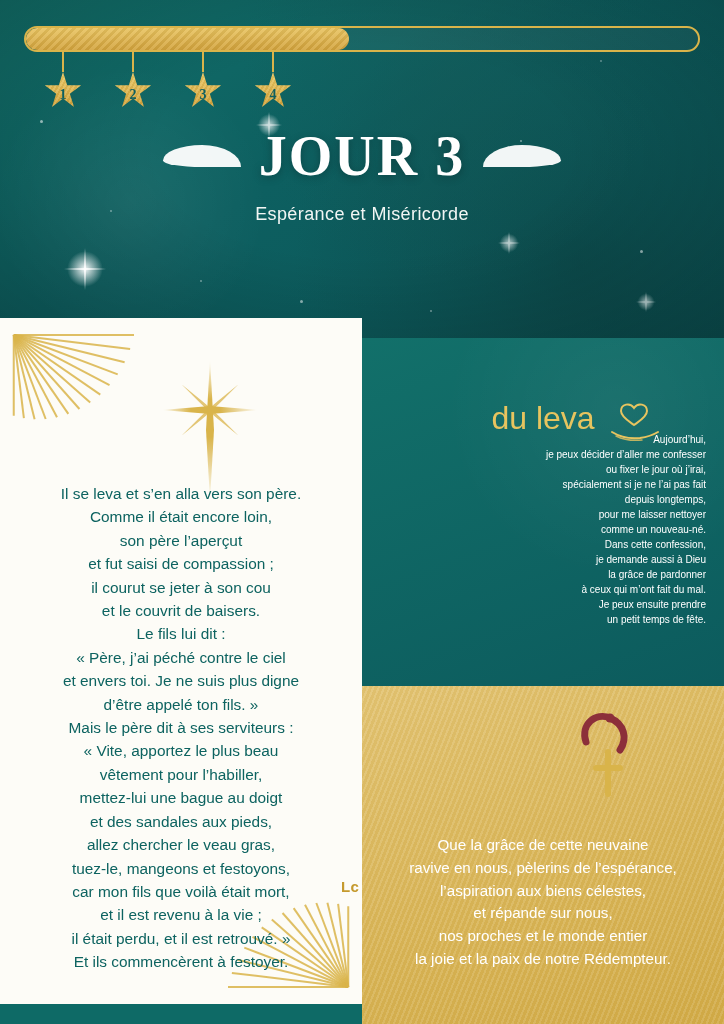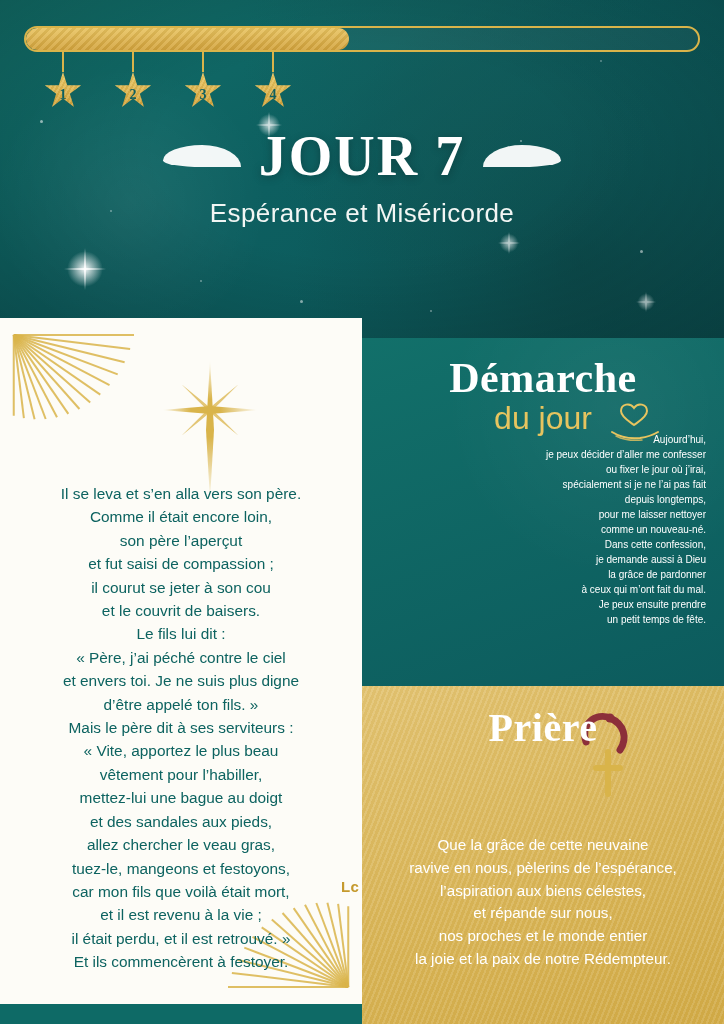--- a/index.html
+++ b/index.html
@@ -132,22 +132,22 @@
   .jour-title {
     font-family: "Liberation Serif", serif;
     font-size: 56px;
     font-weight: bold;
     letter-spacing: 2px;
     color: #ffffff;
     text-shadow: 0 2px 8px rgba(0,0,0,.25);
     white-space: nowrap;
   }
   .jour-subtitle {
-    margin-top: 10px;
-    font-size: 26px;
+    margin-top: 16px;
+    font-size: 18px;
     color: #f2f6f4;
     letter-spacing: .4px;
   }
 
   
   .gospel {
     position: absolute;
     left: 0; top: 318px;
     width: 362px; height: 686px;
     background: #fdfcf7;
@@ -349,21 +349,21 @@
       <div class="thread"></div>
       <div class="day-star">
           <span>4</span>
         </div>
     </div>
   </div>
 
   <div class="title-block">
     <div class="title-row">
       <div class="swoosh"></div>
-      <div class="jour-title">JOUR 7</div>
+      <div class="jour-title">JOUR 3</div>
       <div class="swoosh right"></div>
     </div>
     <div class="jour-subtitle">Espérance et Miséricorde</div>
   </div>
 </div>
 
 <div class="gospel">
   <div class="corner-rays tl" id="rays-tl">
       <div class="ray" style="width: 120px; height: 1.5px; left: 0px; top: 0px; transform-origin: 0px 50%; transform: rotate(0deg);"></div>
       <div class="ray" style="width: 117px; height: 1.5px; left: 0px; top: 0px; transform-origin: 0px 50%; transform: rotate(6.92308deg);"></div>
@@ -422,22 +422,21 @@
 allez chercher le veau gras,
 tuez-le, mangeons et festoyons,
 car mon fils que voilà était mort,
 et il est revenu à la vie ;
 il était perdu, et il est retrouvé. »
 Et ils commencèrent à festoyer.</div>
   <div class="gospel-ref">Lc 15, 20-24</div>
 </div>
 
 <div class="demarche">
-  <div class="demarche-title">Démarche</div>
-  <div class="demarche-sub">du jour</div>
+  <div class="demarche-sub">du leva</div>
   <div class="heart-hand">
     <svg viewBox="0 0 56 40" width="56" height="40">
       <path d="M26 6 c-4 -6 -13 -4 -13 3 c0 6 9 11 13 14 c4 -3 13 -8 13 -14 c0 -7 -9 -9 -13 -3 z" fill="none" stroke="#e7c45f" stroke-width="2"></path>
       <path d="M4 30 c8 5 18 7 28 6 c7 -1 13 -3 18 -6" fill="none" stroke="#e7c45f" stroke-width="2" stroke-linecap="round"></path>
       <path d="M8 34 c8 4 17 5 26 4" fill="none" stroke="#e7c45f" stroke-width="1.5" stroke-linecap="round" opacity=".8"></path>
     </svg>
   </div>
   <div class="demarche-text" style="white-space: pre-line;">Aujourd’hui,
 je peux décider d’aller me confesser
 ou fixer le jour où j’irai,
@@ -455,20 +454,19 @@
 
 <div class="priere">
   <div class="rosary">
     <svg viewBox="0 0 70 100" width="70" height="100">
       <path d="M12 34 C6 16 22 4 36 10 C50 16 54 30 46 42" fill="none" stroke="#8c2f3a" stroke-width="7" stroke-linecap="round"></path>
       <path d="M34 44 L34 86" stroke="#d9b44a" stroke-width="6" stroke-linecap="round"></path>
       <path d="M22 60 L46 60" stroke="#d9b44a" stroke-width="6" stroke-linecap="round"></path>
       <circle cx="36" cy="10" r="4.5" fill="#8c2f3a"></circle>
     </svg>
   </div>
-  <div class="priere-title">Prière</div>
   <div class="priere-text" style="white-space: pre-line;">Que la grâce de cette neuvaine
 ravive en nous, pèlerins de l’espérance,
 l’aspiration aux biens célestes,
 et répande sur nous,
 nos proches et le monde entier
 la joie et la paix de notre Rédempteur.</div>
 </div>
 
 </body></html>

